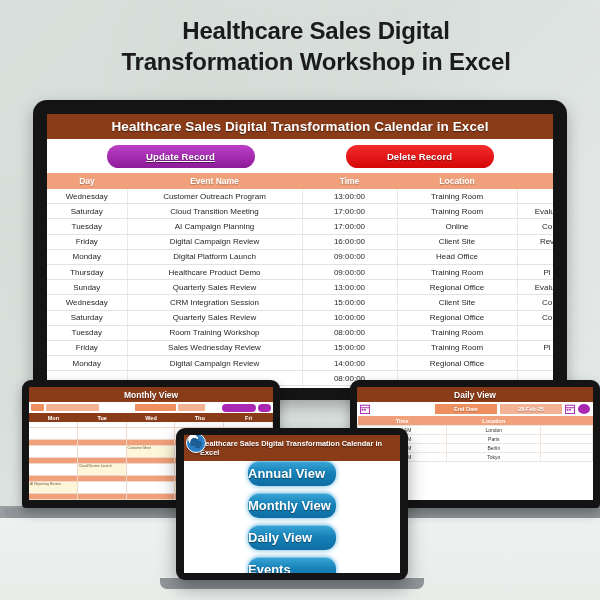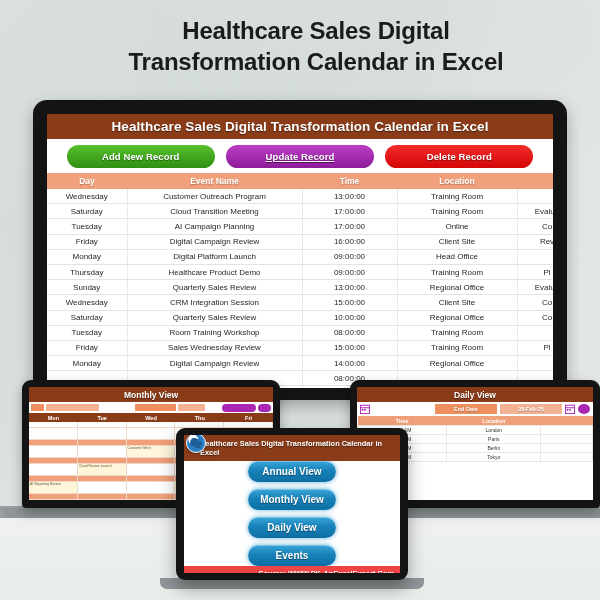--- a/index.html
+++ b/index.html
@@ -91,46 +91,45 @@
   .t-title{background:#8a3c19;color:#fff;font-weight:bold;font-size:7.4px;padding:4px 0 4px 16px;
     position:relative;text-shadow:0 1px 1px rgba(0,0,0,.5);}
   .globe{position:absolute;left:2px;top:-2px;width:18px;height:18px;border-radius:50%;
     background:radial-gradient(circle at 35% 32%,#ffffff 0 28%,#2b7fc4 30% 100%);
     border:1.6px solid #ffffff;box-shadow:0 1px 2px rgba(0,0,0,.4);overflow:hidden;}
   .globe:after{content:"";position:absolute;inset:3px;border-radius:50%;
     background:
       radial-gradient(ellipse at 30% 40%, #1d5e96 0 40%, rgba(0,0,0,0) 41%),
       radial-gradient(ellipse at 70% 65%, #1d5e96 0 35%, rgba(0,0,0,0) 36%);}
   .t-body{flex:1;display:flex;flex-direction:column;align-items:center;justify-content:center;gap:7px;background:#fff;}
-  .t-btn{width:88px;padding:5px 0;text-align:center;color:#fff;font-size:10px;font-weight:bold;
+  .t-btn{width:88px;padding:5px 0;text-align:left;color:#fff;font-size:13px;font-weight:bold;
     border-radius:11px;background:linear-gradient(180deg,#3aa6d8 0%,#1682b8 45%,#0d6ea3 100%);
     box-shadow:0 0 5px rgba(40,150,210,.75),inset 0 1px 0 rgba(255,255,255,.35);
     text-shadow:0 1px 1px rgba(0,0,0,.45);}
   .t-foot{background:#ef4444;color:#fff;font-weight:bold;font-size:7.4px;text-align:right;
     padding:3px 6px;text-shadow:0 1px 1px rgba(0,0,0,.5);}
   .base-t{position:absolute;left:160px;top:578px;width:264px;height:11px;background:#8f9598;border-radius:0 0 7px 7px;z-index:8;}
 </style>
 </head>
 <body>
 
 <div class="bg-tex"></div>
 
 <div class="page-title">
   <span>Healthcare Sales Digital</span>
-  <span>Transformation Calendar in Excel</span>
+  <span>Transformation Workshop in Excel</span>
 </div>
 
 <div class="desk"></div>
 <div class="desk2"></div>
 
 <div class="laptop-main">
   <div class="screen">
     <div class="xl-title">Healthcare Sales Digital Transformation Calendar in Excel</div>
     <div class="btn-row">
-      <div class="pill pill-green">Add New Record</div>
       <div class="pill pill-purple">Update Record</div>
       <div class="pill pill-red">Delete Record</div>
     </div>
     <table class="xl">
       <colgroup>
           <col class="c-day">
           <col class="c-ev">
           <col class="c-tm">
           <col class="c-loc">
           <col class="c-x">

